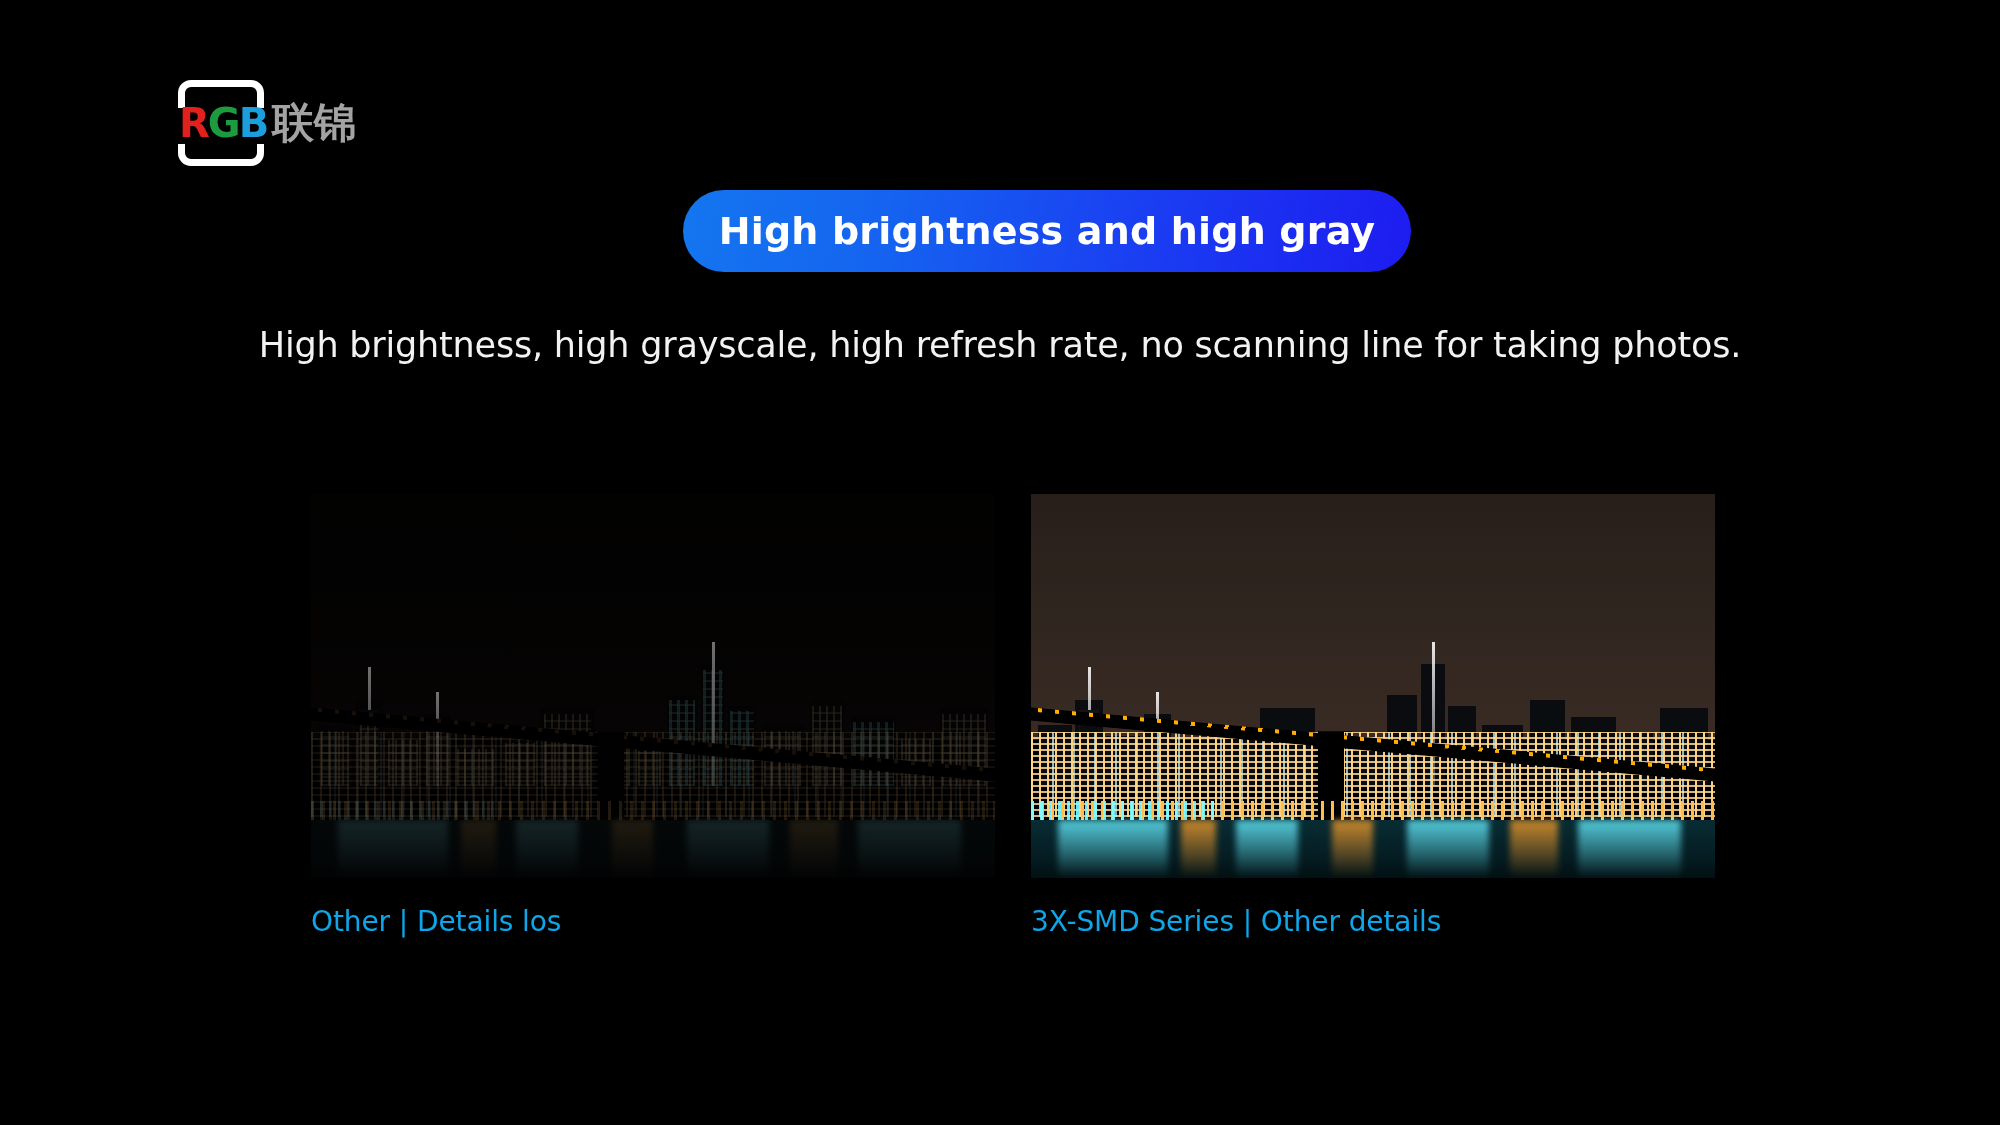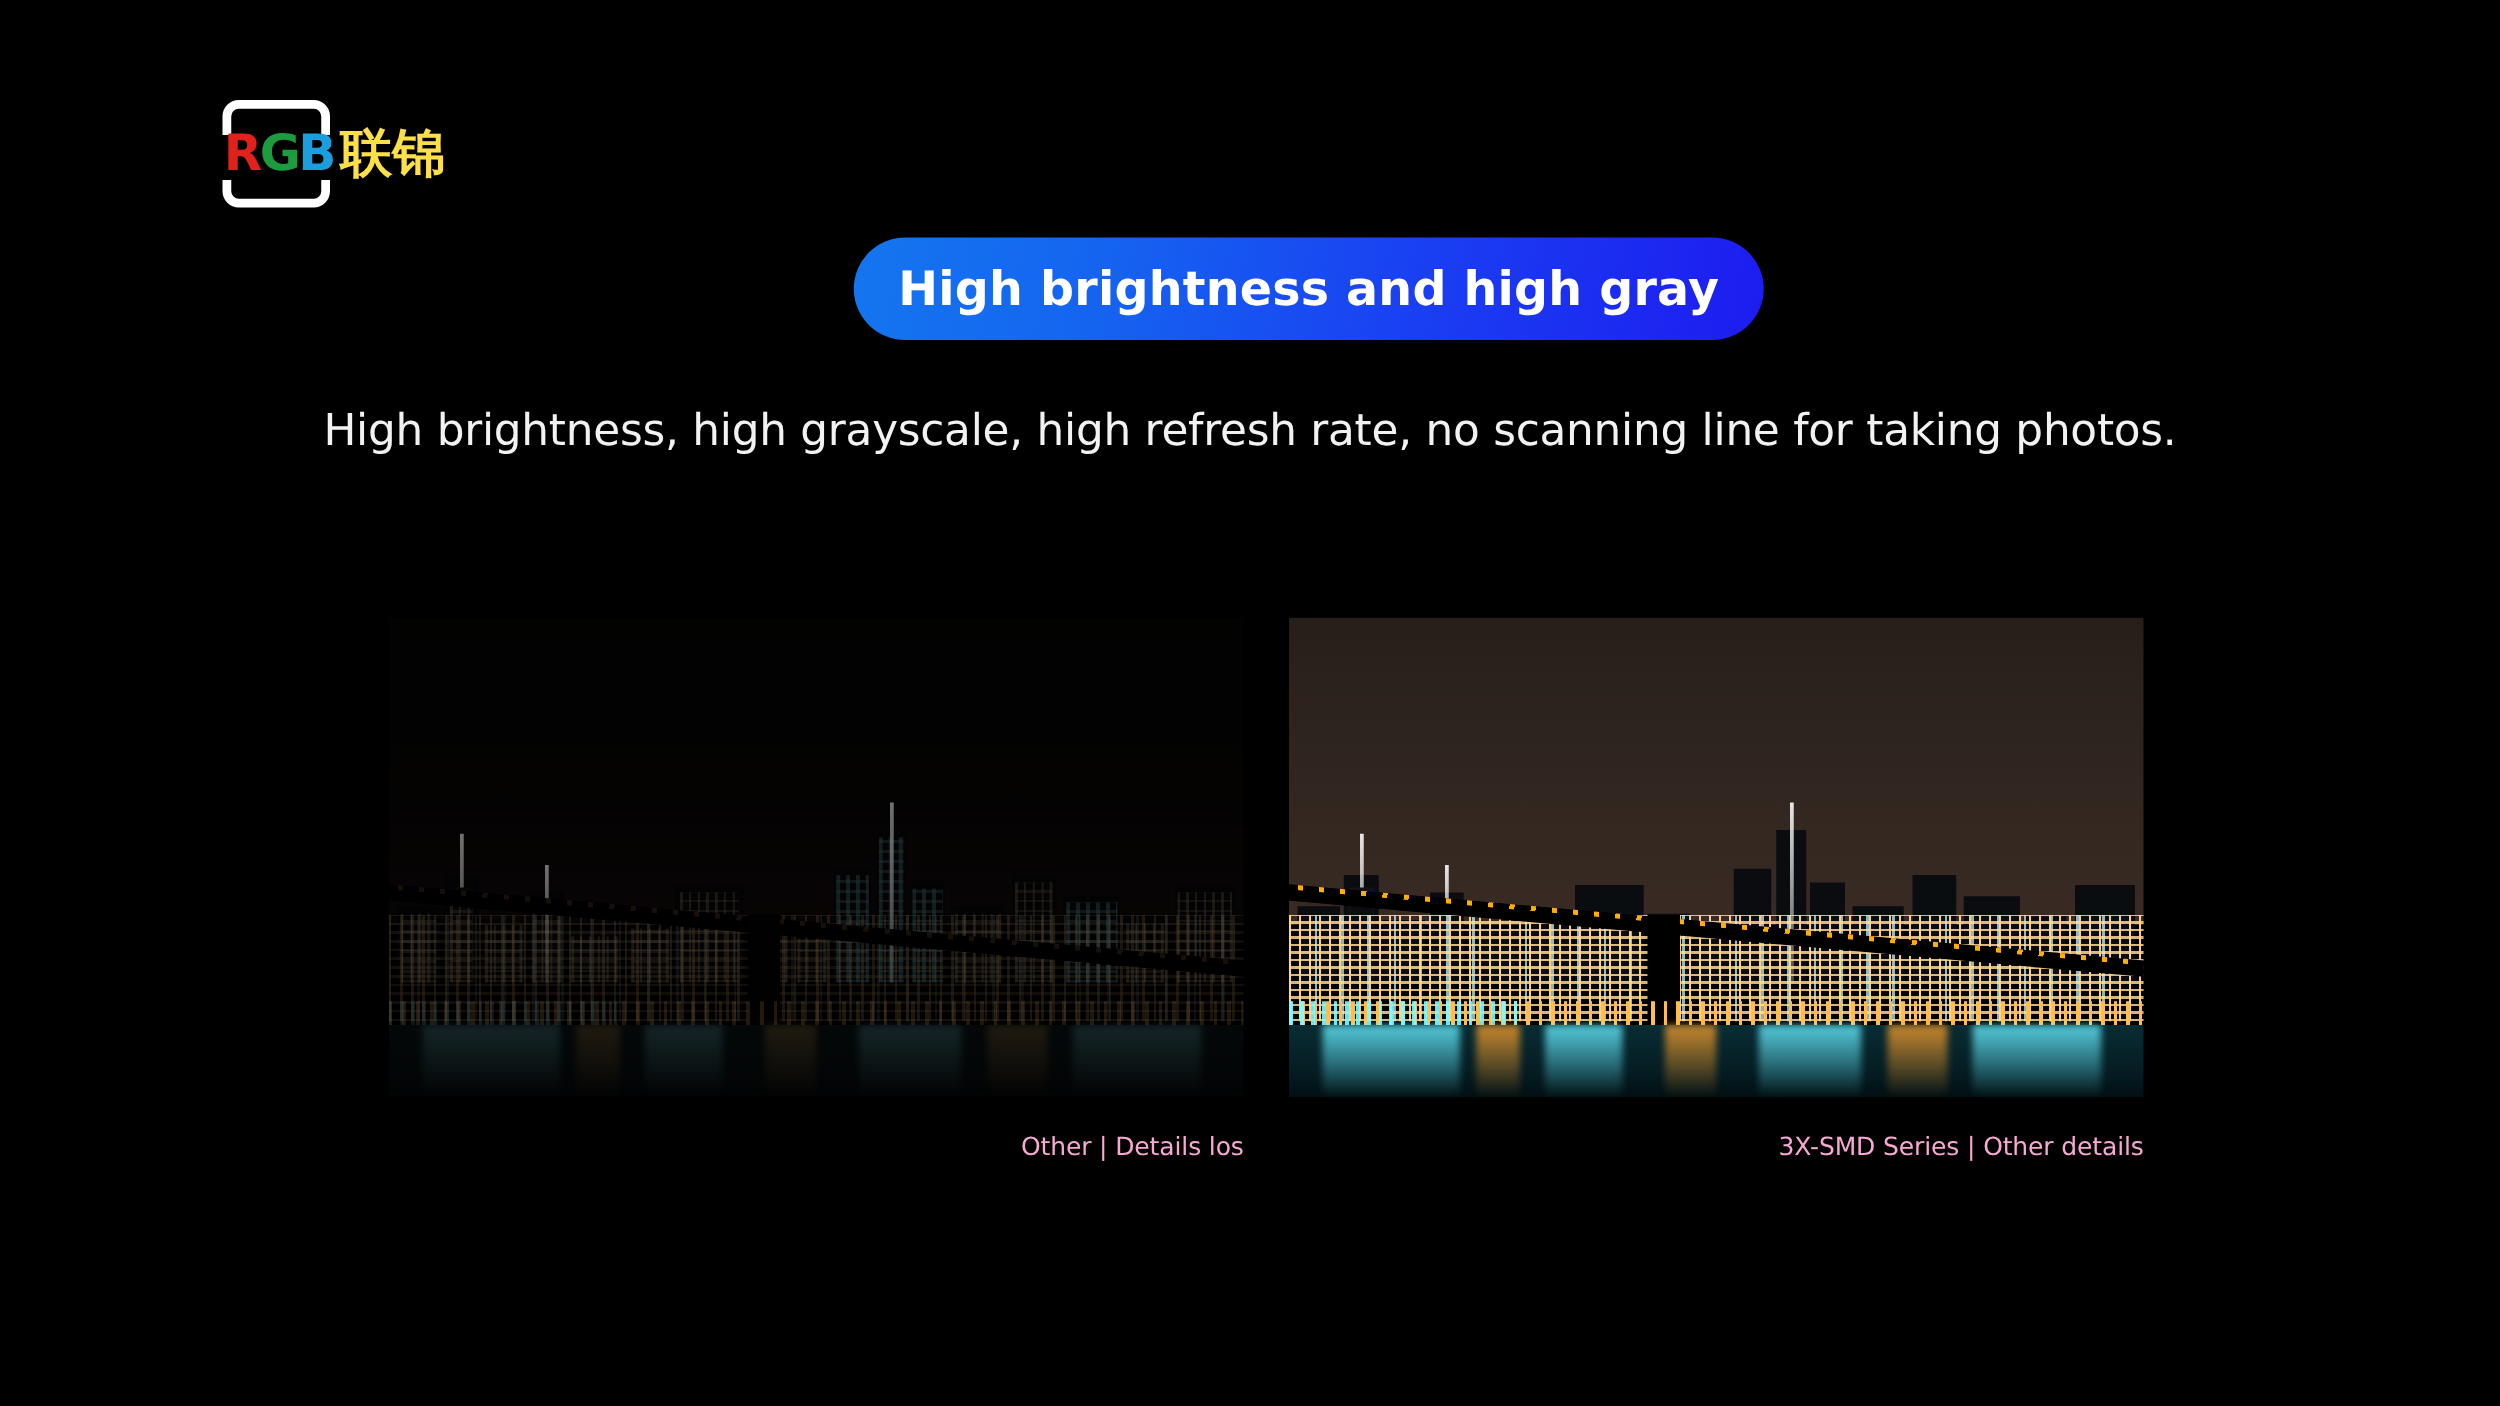--- a/index.html
+++ b/index.html
@@ -99,21 +99,21 @@
         #c01717 73%, #c01717 92%,
         #000 93%);
     transform: skewX(-16deg);
     pointer-events: none;
   }
   .logo-cn {
     margin-left: 8px;
     font-family: "DejaVu Sans", sans-serif;
     font-weight: 700;
     font-size: 42px;
-    color: #fde047;
+    color: #a3a3a3;
     line-height: 86px;
     letter-spacing: 0px;
   }
 
   
   .title-pill {
     position: absolute;
     left: 683px;
     top: 190px;
     width: 728px;
@@ -334,23 +334,23 @@
   
   .dim    { filter: brightness(.52) contrast(1.02) saturate(.80); }
   .bright { filter: brightness(1.0) contrast(1.06) saturate(1.12); }
 
   
   .caption {
     position: absolute;
     top: 905px;
     font-family: "DejaVu Sans", sans-serif;
     font-weight: 400;
-    font-size: 20px;
-    color: #f9a8d4;
-    text-align: right;
+    font-size: 28px;
+    color: #0ea5e9;
+    text-align: left;
     letter-spacing: -0.1px;
     white-space: nowrap;
   }
   .caption-left  { left: 311px; width: 684px; }
   .caption-right { left: 1031px; width: 684px; }
 </style>
 </head>
 <body>
 
 <div class="slide">

